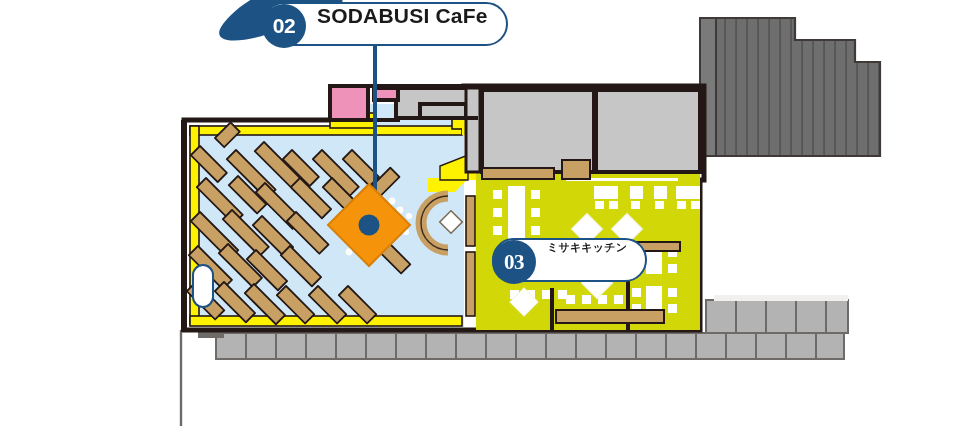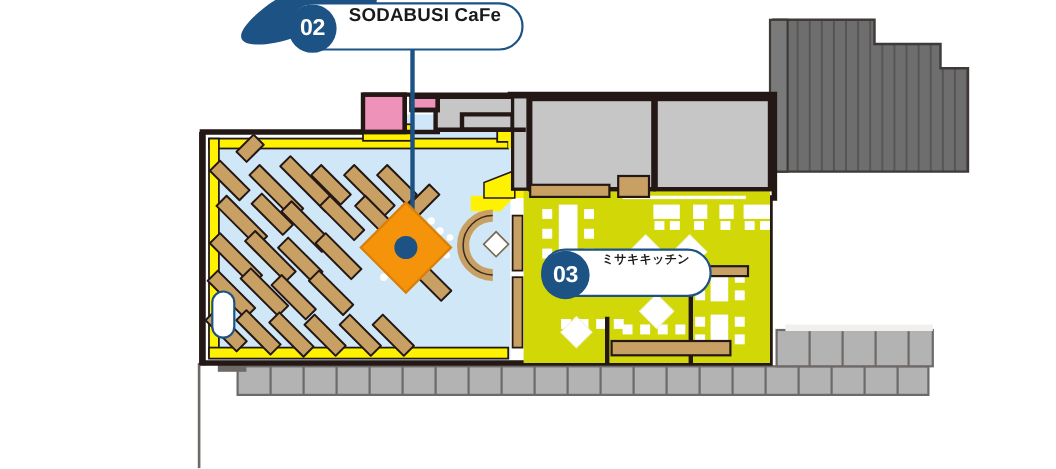--- a/index.html
+++ b/index.html
@@ -45,23 +45,23 @@
     flex: 0 0 auto;
   }
   .pill .ptext {
     margin-left: 11px;
     font-size: 11px;
     font-weight: bold;
     color: #1a1a1a;
     letter-spacing: 0.2px;
   }
   #pill-02 { left: 262px; top: 2px; }
-  #pill-02 .ptext { font-size: 17px; }
+  #pill-02 .ptext { font-size: 21px; }
   #pill-01 { left: 192px; top: 264px; }
-  #pill-03 { left: 492px; top: 226px; }
+  #pill-03 { left: 492px; top: 238px; font-family: Liberation Serif, serif; }
 
   
   #blob-02 {
     position: absolute;
     left: 216px; top: -18px;
     z-index: 35;
   }
 </style>
 </head>
 <body>

